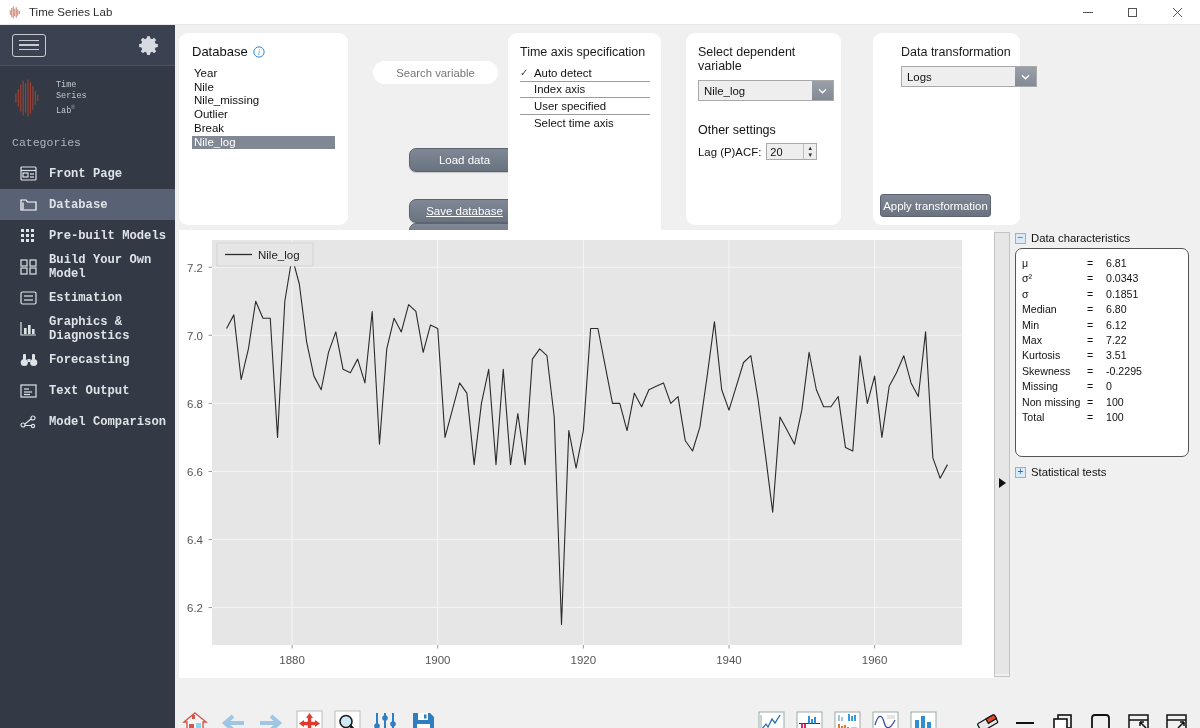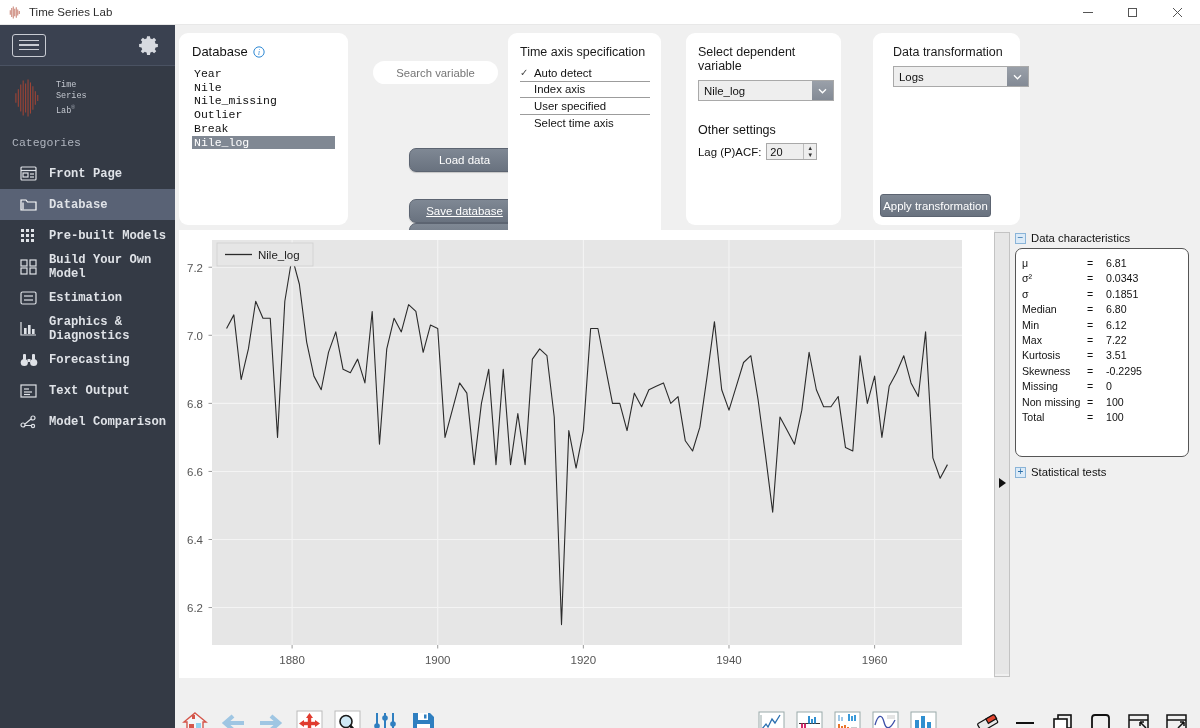--- a/index.html
+++ b/index.html
@@ -71,21 +71,21 @@
   .card {
     position: absolute; background: #ffffff; border-radius: 9px;
   }
   .card-title { font-size: 12.5px; color: #1b1b1b; }
 
   
   #card-db { left: 0; top: 4px; width: 169px; height: 192px; padding: 11px 11px 0 13px; }
   .db-head { display: flex; align-items: center; gap: 5px; margin-bottom: 3px; }
   .db-head .ttl { font-size: 13px; color: #111; }
   .info-ic { width: 12px; height: 12px; }
-  .db-list { margin-top: 8px; font-family: Liberation Mono, monospace; }
+  .db-list { margin-top: 8px; }
   .db-list div {
     font-size: 11.5px; color: #111; line-height: 13.7px; padding: 0 0 0 2px;
     cursor: pointer;
   }
   .db-list div.sel { background: #808893; color: #fff; width: 143px; }
 
   
   .searchbox {
     position: absolute; left: 194px; top: 32px; width: 125px; height: 23px;
     background: #fff; border-radius: 12px; font-size: 11.3px; color: #9a9a9a;
@@ -132,21 +132,21 @@
   .lagrow .lbl { font-size: 11.4px; color: #111; }
   .spin { display: flex; border: 1px solid #a9a9a9; background: #eeeeee; height: 17px; width: 51px; }
   .spin .num { flex: 1; font-size: 11px; color: #111; padding-left: 3px; display:flex; align-items:center; }
   .spin .ar { width: 13px; border-left: 1px solid #bdbdbd; display: flex; flex-direction: column; }
   .spin .ar span {
     flex: 1; display: flex; align-items: center; justify-content: center;
     font-size: 6px; color: #333; line-height: 1; cursor: pointer;
   }
 
   
-  #card-trans { left: 694px; top: 4px; width: 147px; height: 192px; padding: 12px 0 0 20px; }
+  #card-trans { left: 694px; top: 4px; width: 147px; height: 192px; padding: 12px 0 0 28px; }
   #btn-apply {
     position: absolute; left: 7px; bottom: 8px; width: 111px; height: 23px;
     background: linear-gradient(#7f8894, #69727f); border: 1px solid #5c6471; border-radius: 3px;
     color: #fff; font-size: 11.4px; display: flex; align-items: center; justify-content: center;
     cursor: pointer;
   }
 
   
   .chartwrap {
     position: absolute; left: 4px; top: 205px; width: 815px; height: 448px;

